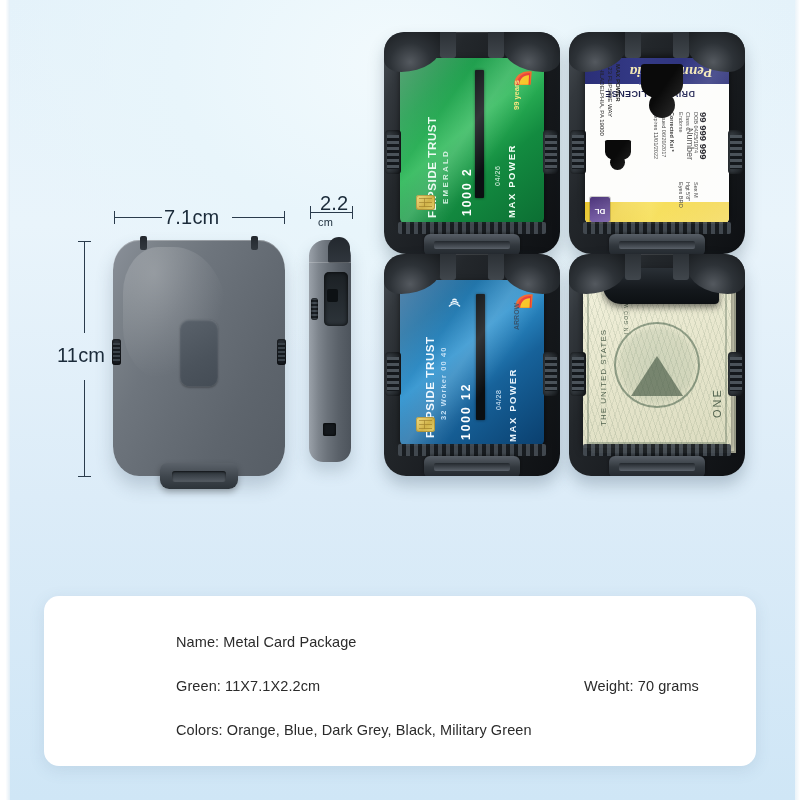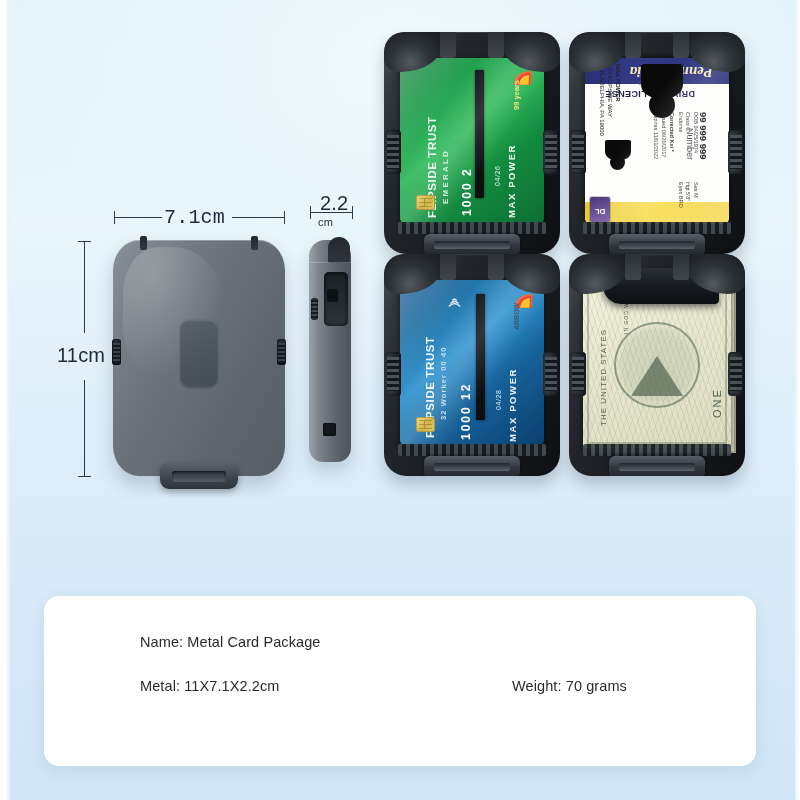--- a/index.html
+++ b/index.html
@@ -191,35 +191,35 @@
     box-shadow:0 3px 7px rgba(0,0,0,.55); }
 
   
   .spec-card {
     position:absolute; left:44px; top:596px; width:712px; height:170px;
     background:#ffffff; border-radius:15px;
     box-shadow:0 4px 16px rgba(70,100,130,.13);
   }
   .spec-grid { position:absolute; left:96px; top:24px; right:28px; bottom:14px; }
   .spec-row { display:flex; height:44px; align-items:center; }
-  .spec-cell { font-size:14.5px; color:#2b2b2b; letter-spacing:.1px; }
+  .spec-cell { font-size:14.5px; color:#2b2b2b; letter-spacing:.1px;margin-left:36px; }
   .spec-cell.left { width:372px; }
 </style>
 </head>
 <body>
 
 <div id="stage">
 
   <div class="edge-left"></div>
   <div class="edge-right"></div>
 
   <div>
     <div class="cap-v" style="left:114px; top:211px;"></div>
     <div class="dim-line-h" style="left:114px; top:217px; width:48px;"></div>
-    <div class="dim-label" style="left:164px; top:206px;font-family:Liberation Mono, monospace;">7.1cm</div>
+    <div class="dim-label" style="left:164px; top:206px;">7.1cm</div>
     <div class="dim-line-h" style="left:232px; top:217px; width:52px;"></div>
     <div class="cap-v" style="left:284px; top:211px;"></div>
   </div>
 
   <div>
     <div class="cap-v" style="left:310px; top:206px;"></div>
     <div class="dim-line-h" style="left:310px; top:212px; width:42px;"></div>
     <div class="cap-v" style="left:352px; top:206px;"></div>
     <div class="dim-label" style="left:320px; top:192px;">2.2</div>
     <div class="dim-label" style="left:318px; top:216px; font-size:11px;">cm</div>
@@ -451,19 +451,22 @@
         <div class="slot"></div>
       </div>
   </div>
 
   <div class="spec-card">
     <div class="spec-grid">
       <div class="spec-row">
         <div class="spec-cell left">Name: Metal Card Package</div>
       </div>
       <div class="spec-row">
-        <div class="spec-cell left">Metal: 11X7.1X2.2cm</div>
+        <div class="spec-cell left">Green: 11X7.1X2.2cm</div>
         <div class="spec-cell">Weight: 70 grams</div>
       </div>
+      <div class="spec-row">
+        <div class="spec-cell left" style="width:auto;">Colors: Orange, Blue, Dark Grey, Black, Military Green</div>
+      </div>
     </div>
   </div>
 
 </div>
 
 </body></html>

